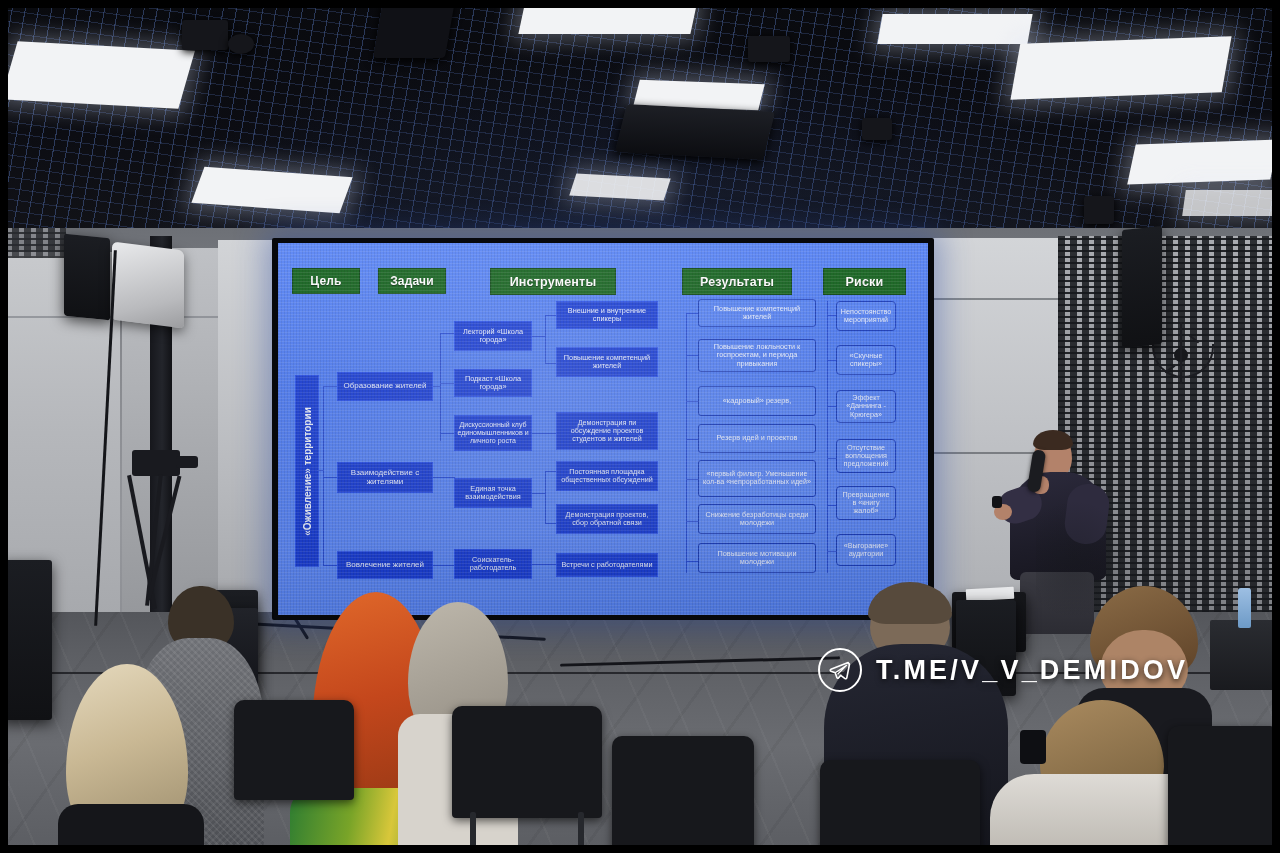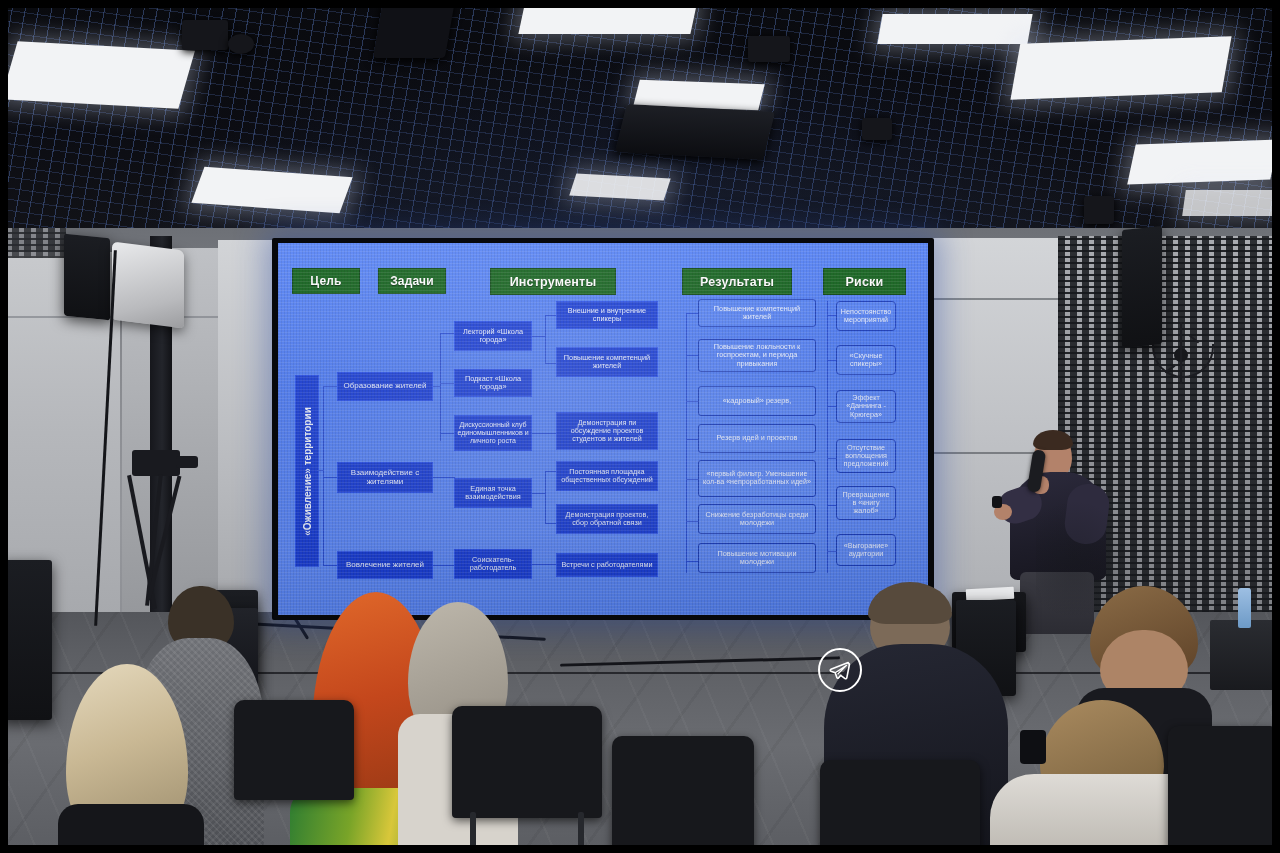--- a/index.html
+++ b/index.html
@@ -389,18 +389,19 @@
     <div style="position:absolute;left:1020px;top:730px;width:26px;height:34px;
                 background:#0e0f13;border-radius:4px;"></div>
 
     <div class="wm">
       <div class="wm-ic">
         <svg width="24" height="24" viewBox="0 0 24 24" aria-hidden="true">
           <path d="M20.2 4.6 2.9 11.3c-.9.35-.88 1.65.03 1.96l4.3 1.46 1.62 4.9c.23.7 1.12.89 1.6.33l2.28-2.6 4.33 3.18c.65.48 1.58.12 1.74-.68l2.6-13.1c.18-.9-.72-1.63-1.2-1.15z" fill="none" stroke="#ffffff" stroke-width="1.6" stroke-linejoin="round"></path>
           <path d="M7.23 14.72 18.6 7.4 9.6 16.2" fill="none" stroke="#ffffff" stroke-width="1.3" stroke-linejoin="round"></path>
         </svg>
       </div>
+      <div class="wm-tx">T.ME/V_V_DEMIDOV</div>
     </div>
 
   </div>
 
   <div class="edgeframe"></div>
 </div>
 
 </body></html>

